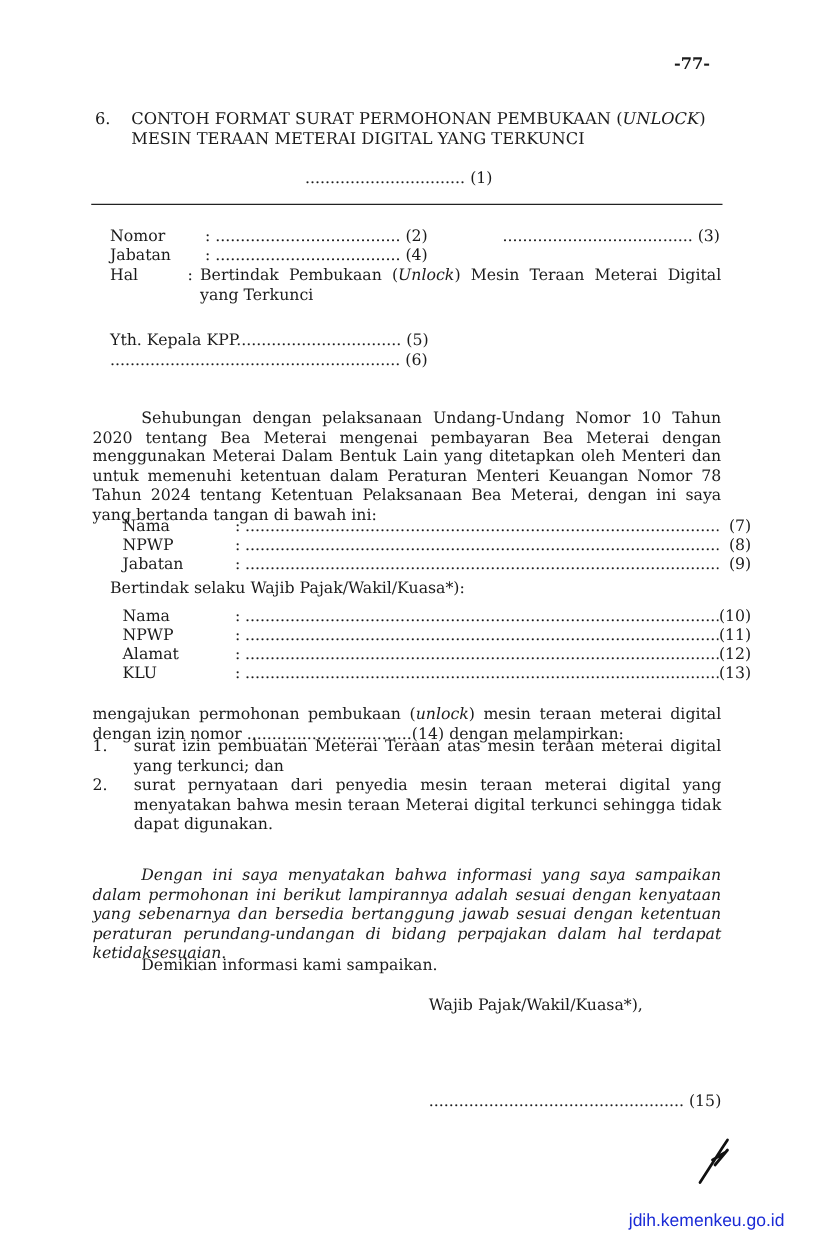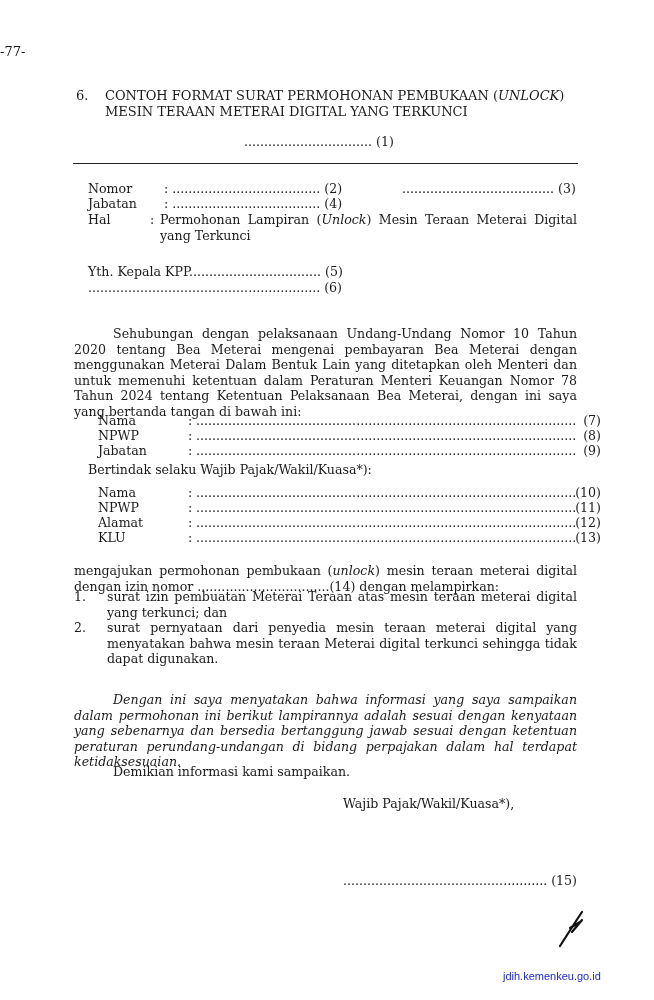--- a/index.html
+++ b/index.html
@@ -1,38 +1,38 @@
 <!DOCTYPE html>
 <html><head>
 <meta charset="utf-8">
 <style>
   html, body { margin:0; padding:0; background:#fff; }
   body { width:654px; height:1000px; position:relative; overflow:hidden;
          font-family:"DejaVu Serif","Liberation Serif",serif; color:#1a1a1a; font-size:12.6px; line-height:15.6px; }
   .abs { position:absolute; }
-  .page-num { left:0; width:568px; top:44px; text-align:left; font-size:13px; }
+  .page-num { left:0; width:568px; top:44px; text-align:right; font-size:13px;font-weight:bold; }
   .heading { left:76px; top:88px; width:506px; font-size:13px; line-height:16px; }
   .heading .num { position:absolute; left:0; top:0; }
   .heading .txt { position:absolute; left:29px; top:0; width:477px; }
   .place { left:244px; top:134px; }
   .rule { left:73px; top:163px; width:505px; border-top:1.5px solid #222; }
   .row { position:absolute; left:88px; white-space:nowrap; }
   .lbl { display:inline-block; }
   .justify { text-align:justify; }
   .para { position:absolute; left:74px; width:503px; text-align:justify;margin-top:12px; }
   .indent { text-indent:39px; }
   .field { position:absolute; left:74px; width:503px; height:16px; white-space:nowrap;margin-left:24px; }
   .field .l { position:absolute; left:0; }
   .field .c { position:absolute; left:90px; }
   .field .d { position:absolute; left:98px; right:26px; overflow:hidden; }
   .field .n { position:absolute; right:0; }
   .list-item { position:absolute; left:74px; width:503px; }
   .list-item .n { position:absolute; left:0; }
   .list-item .t { margin-left:33px; text-align:justify; }
-  .link { position:absolute; left:503px; top:969px; font-family:"Liberation Sans",sans-serif; color:#1a2ad6; font-size:11px; }
+  .link { position:absolute; left:503px; top:969px; font-family:"Liberation Sans",sans-serif; color:#1a2ad6; font-size:14px; }
   .sig { position:absolute; left:556px; top:910px; }
 </style>
 </head>
 <body>
 
 <div class="abs page-num">-77-</div>
 
 <div class="abs heading">
   <span class="num">6.</span>
   <span class="txt"><span>CONTOH FORMAT SURAT PERMOHONAN PEMBUKAAN (</span><i>UNLOCK</i><span>) MESIN TERAAN METERAI DIGITAL YANG TERKUNCI</span></span>
@@ -43,21 +43,21 @@
 
 <div class="row" style="top:181px;">
   <span class="lbl" style="width:76px">Nomor</span><span>: ..................................... (2)</span>
 </div>
 <div class="row" style="top:181px; left:402px;">...................................... (3)</div>
 <div class="row" style="top:196px;">
   <span class="lbl" style="width:76px">Jabatan</span><span>: ..................................... (4)</span>
 </div>
 <div class="row" style="top:212px;">Hal</div>
 <div class="abs" style="left:150px; top:212px;">:</div>
-<div class="abs justify" style="left:160px; top:212px; width:417px;"><span>Permohonan Lampiran (</span><i>Unlock</i><span>) Mesin Teraan Meterai Digital yang Terkunci</span></div>
+<div class="abs justify" style="left:160px; top:212px; width:417px;"><span>Bertindak Pembukaan (</span><i>Unlock</i><span>) Mesin Teraan Meterai Digital yang Terkunci</span></div>
 
 <div class="row" style="top:264px;">Yth. Kepala KPP................................. (5)</div>
 <div class="row" style="top:280px;">.......................................................... (6)</div>
 
 <div class="para indent" style="top:314px;">Sehubungan dengan pelaksanaan Undang-Undang Nomor 10 Tahun 2020 tentang Bea Meterai mengenai pembayaran Bea Meterai dengan menggunakan Meterai Dalam Bentuk Lain yang ditetapkan oleh Menteri dan untuk memenuhi ketentuan dalam Peraturan Menteri Keuangan Nomor  78  Tahun 2024 tentang Ketentuan Pelaksanaan Bea Meterai, dengan ini saya yang bertanda tangan di bawah ini:</div>
 
 <div class="field" style="top:413px;">
     <span class="l">Nama</span>
     <span class="c">:</span>
     <span class="d">..........................................................................................................................................................</span>

